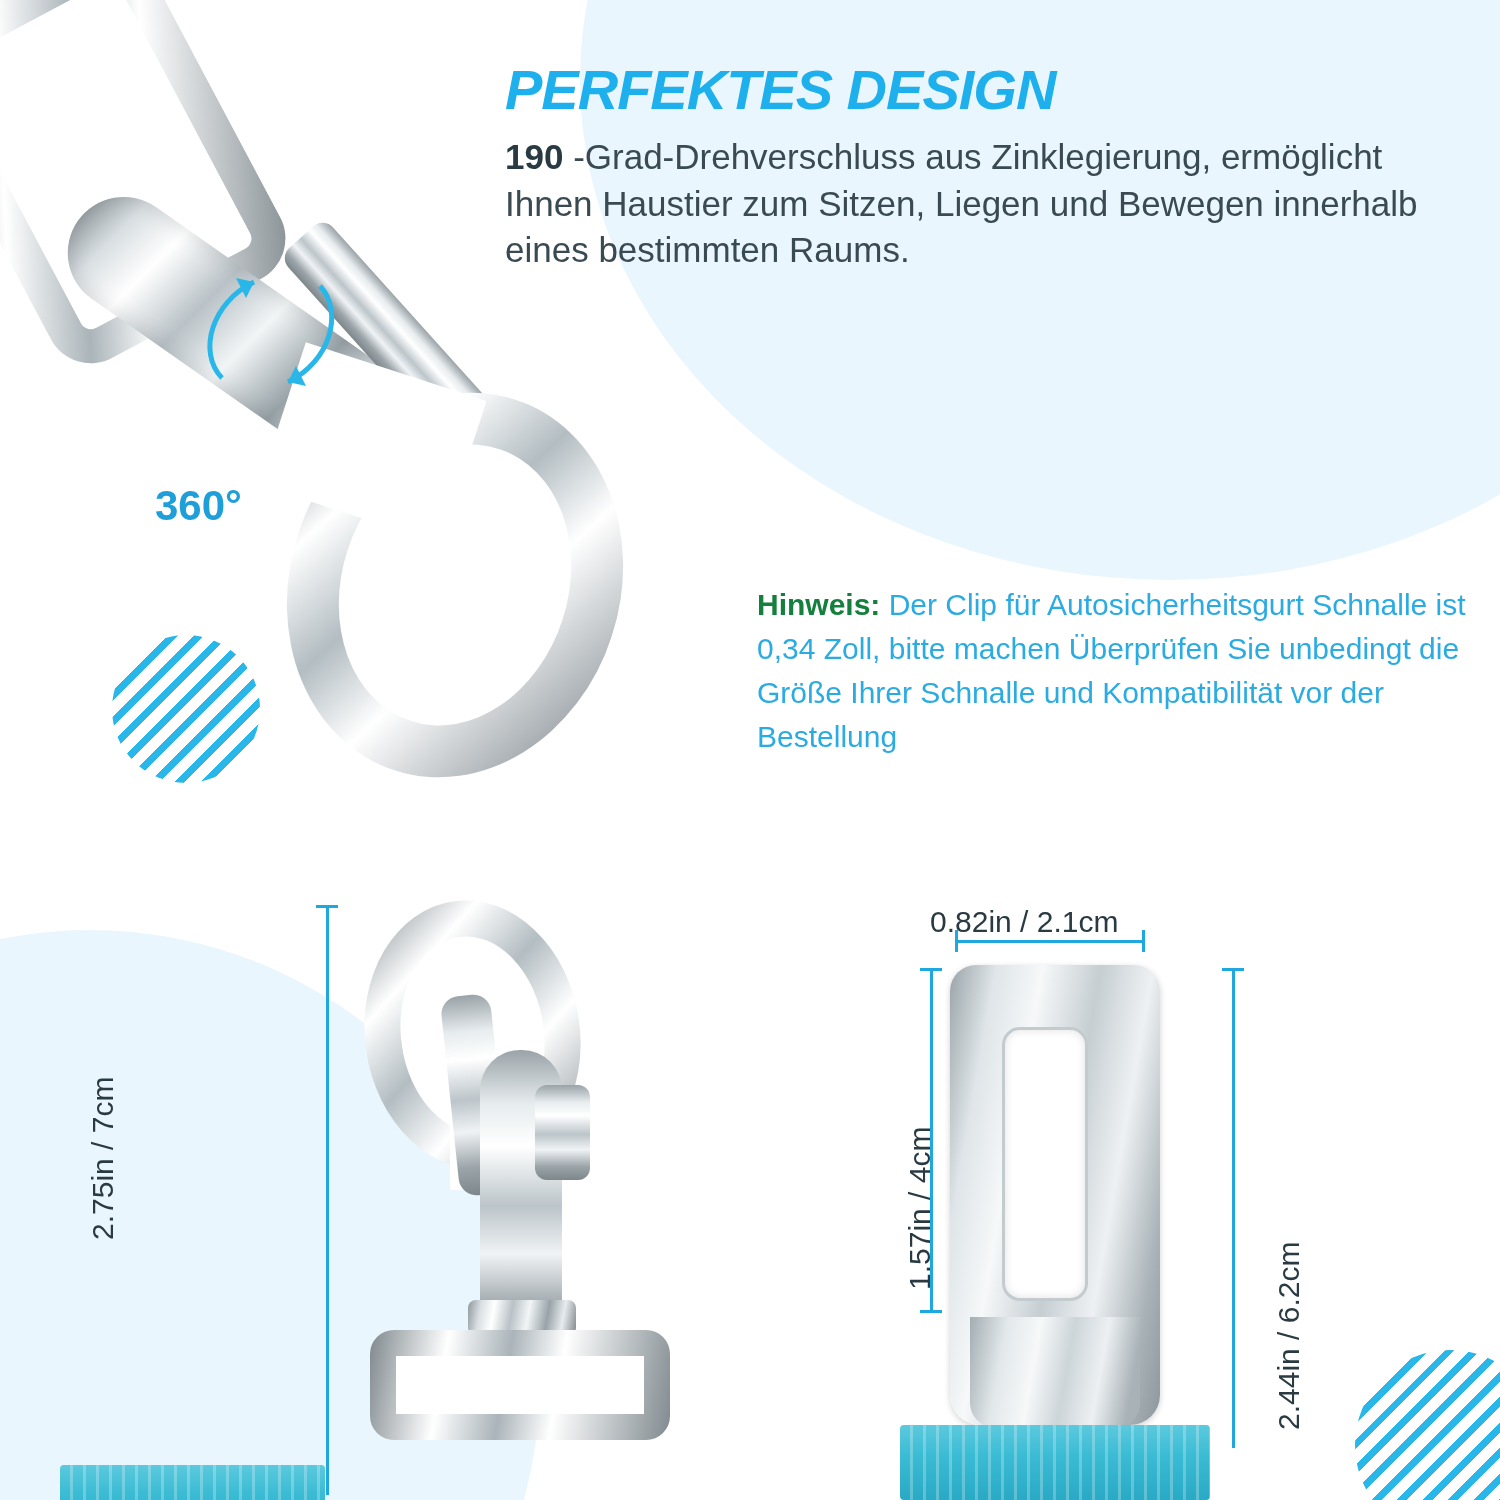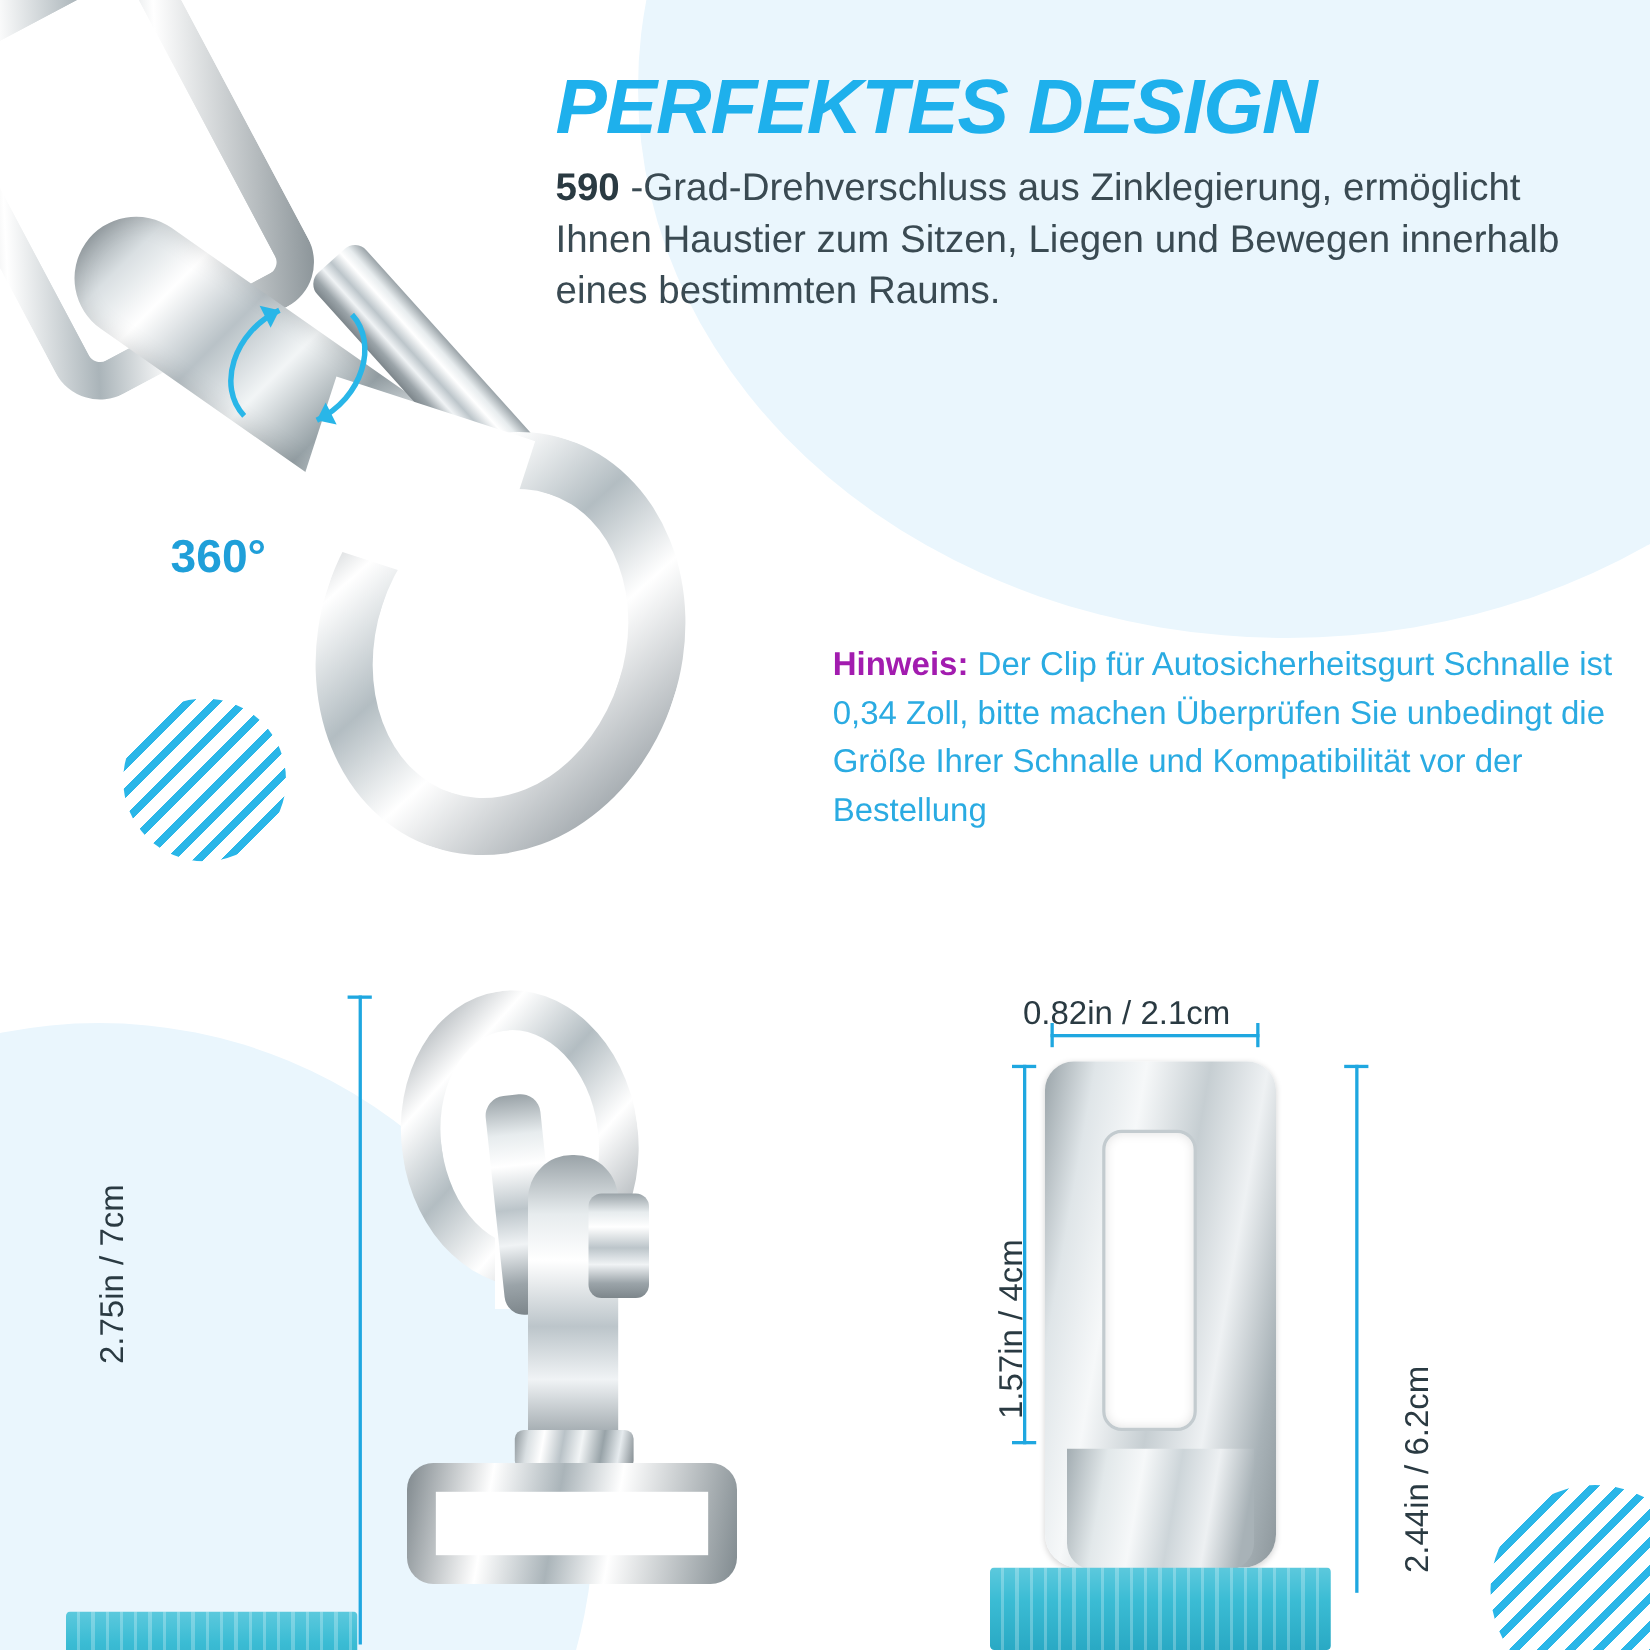--- a/index.html
+++ b/index.html
@@ -58,21 +58,21 @@
 
   
   .headline {
     position: absolute;
     left: 505px;
     top: 62px;
     width: 930px;
   }
   .headline h1 {
     margin: 0;
-    font-size: 70px;
+    font-size: 56px;
     line-height: 1.0;
     font-weight: bold;
     font-style: italic;
     color: #1eb0ec;
     letter-spacing: -1px;
   }
   .headline p {
     margin: 16px 0 0 0;
     font-size: 35px;
     line-height: 1.33;
@@ -88,21 +88,21 @@
     position: absolute;
     left: 757px;
     top: 583px;
     width: 720px;
     font-size: 30px;
     line-height: 1.47;
     color: #2aabe2;
   }
   .note .note-label {
     font-weight: bold;
-    color: #a21caf;
+    color: #15803d;
   }
 
   
   .label-360 {
     position: absolute;
     left: 155px;
     top: 482px;
     font-size: 42px;
     font-weight: bold;
     color: #1f9fd9;
@@ -392,21 +392,21 @@
 
 <div id="page">
 
   <div class="blob-top-right"></div>
   <div class="blob-bottom-left"></div>
   <div class="stripe-circle stripe-1"></div>
   <div class="stripe-circle stripe-2"></div>
 
   <div class="headline">
     <h1>PERFEKTES DESIGN</h1>
-    <p><span class="lead-num">590</span><span> -Grad-Drehverschluss aus Zinklegierung, ermöglicht Ihnen Haustier zum Sitzen, Liegen und Bewegen innerhalb eines bestimmten Raums.</span></p>
+    <p><span class="lead-num">190</span><span> -Grad-Drehverschluss aus Zinklegierung, ermöglicht Ihnen Haustier zum Sitzen, Liegen und Bewegen innerhalb eines bestimmten Raums.</span></p>
   </div>
 
   <div class="note">
     <span class="note-label">Hinweis:</span><span> Der Clip für Autosicherheitsgurt Schnalle ist 0,34 Zoll, bitte machen Überprüfen Sie unbedingt die Größe Ihrer Schnalle und Kompatibilität vor der Bestellung</span>
   </div>
 
   <div class="hero-clip">
     <div class="hero-webbing webbing"></div>
     <div class="hero-dring"></div>
     <div class="hero-shaft metal"></div>

